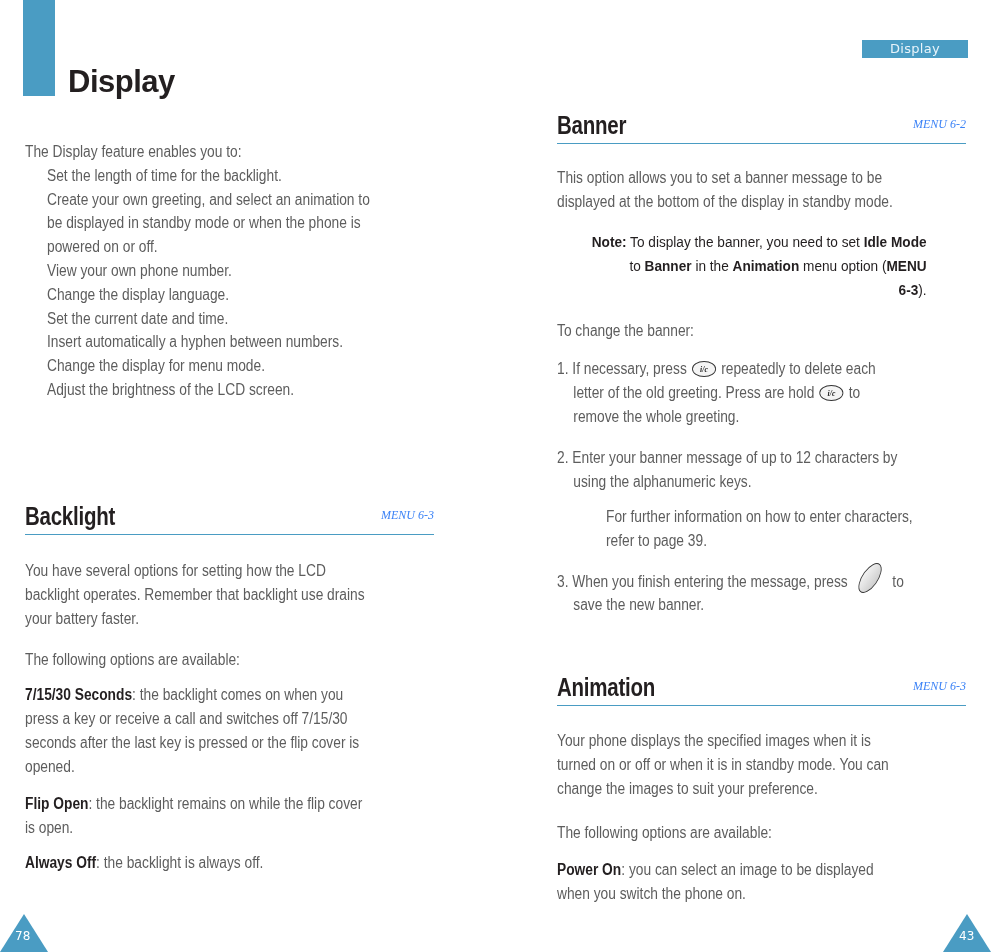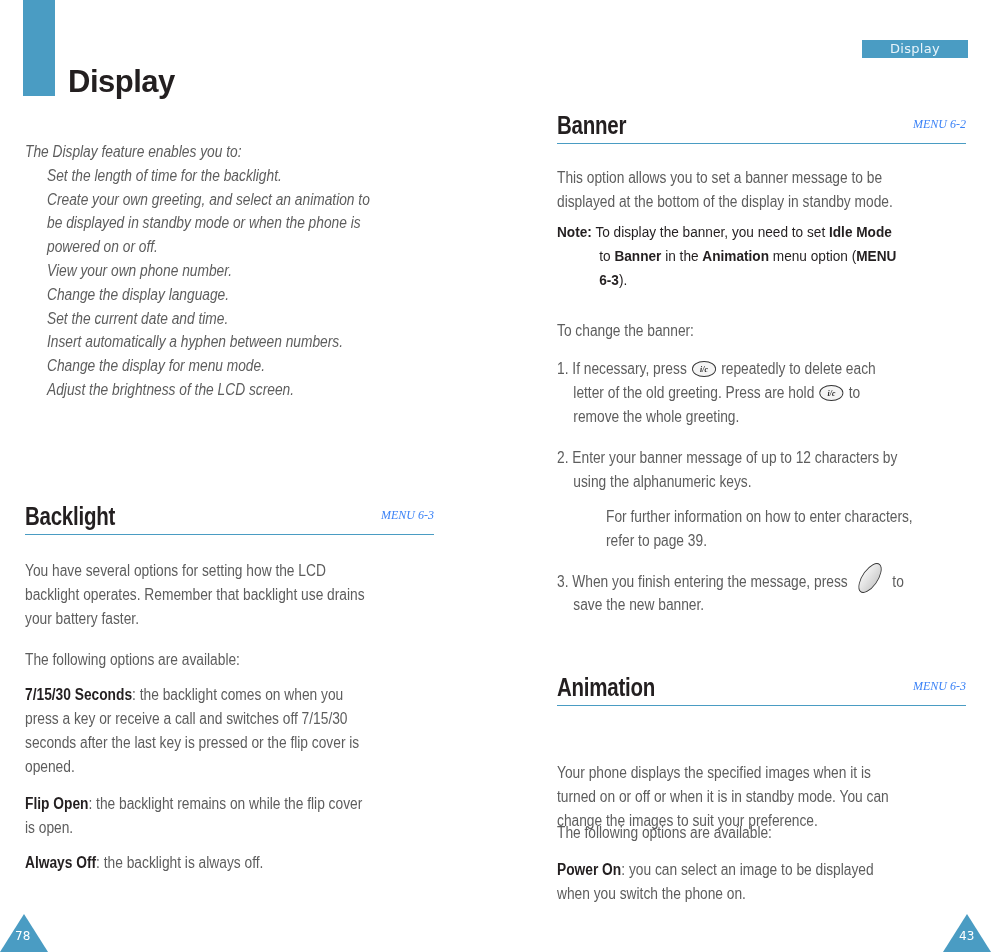--- a/index.html
+++ b/index.html
@@ -16,21 +16,21 @@
   .running-tab { left: 862px; top: 40px; width: 106px; height: 18px; background: #4a9cc3;
                  color: #e8f4fa; font-size: 13px; text-align: center; line-height: 18px;
                  font-family: "DejaVu Sans", sans-serif; letter-spacing: 0.3px; }
 
   .body-text { font-size: 16px; line-height: 24px; color: #5d5d5d;
                font-family: "Liberation Sans", sans-serif; font-stretch: condensed;
                transform-origin: left top; }
   .cond { display: inline-block; transform: scaleX(0.86); transform-origin: left top; white-space: nowrap; }
 
   .intro { left: 25px; top: 140px; width: 480px; }
-  .intro .line { height: 23.8px; white-space: nowrap; font-style: italic; }
+  .intro .line { height: 23.8px; white-space: nowrap; }
   .intro .indent { padding-left: 22px; }
 
   .section-head { position: absolute; width: 409px; height: 32px; border-bottom: 1.5px solid #4a9cc3; }
   .section-title { position: absolute; left: 0; top: 0; font-size: 25px; font-weight: bold; color: #231f20;
                    font-family: "Liberation Sans", sans-serif; transform: scaleX(0.82); transform-origin: left top;
                    letter-spacing: -0.3px; }
   .section-menu { position: absolute; right: 0; top: 6px; font-size: 12px; font-style: italic; color: #3b82f6;
                   font-family: "Liberation Serif", serif; }
 
   .para { position: absolute; font-size: 16px; line-height: 24px; color: #5d5d5d; }
@@ -111,21 +111,21 @@
 <div class="section-head" style="left:557px; top:111px;">
   <span class="section-title">Banner</span>
   <span class="section-menu">MENU 6-2</span>
 </div>
 
 <div class="para" style="left:557px; top:166px; width:420px;">
   <span class="ln">This option allows you to set a banner message to be</span>
   <span class="ln">displayed at the bottom of the display in standby mode.</span>
 </div>
 
-<div class="note" style="left:557px; top:220px; width:420px;">
+<div class="note" style="left:557px; top:230px; width:420px;text-align:right;">
   <span class="ln"><b>Note:</b> <span>To display the banner, you need to set </span><b>Idle Mode</b></span>
   <span class="ln" style="padding-left:48px;"><span>to </span><b>Banner</b><span> in the </span><b>Animation</b><span> menu option (</span><b>MENU</b></span>
   <span class="ln" style="padding-left:48px;"><b>6-3</b><span>).</span></span>
 </div>
 
 <div class="para" style="left:557px; top:319px; width:420px;">
   <span class="ln">To change the banner:</span>
 </div>
 
 <div class="para" style="left:557px; top:357px; width:430px;">
@@ -146,21 +146,21 @@
 <div class="para" style="left:557px; top:569px; width:430px;">
   <span class="ln"><span>3.</span> <span>When you finish entering the message, press</span><span class="key-ok"></span><span>to</span></span>
   <span class="ln" style="padding-left:19px;">save the new banner.</span>
 </div>
 
 <div class="section-head" style="left:557px; top:673px;">
   <span class="section-title">Animation</span>
   <span class="section-menu">MENU 6-3</span>
 </div>
 
-<div class="para" style="left:557px; top:761px; width:420px;">
+<div class="para" style="left:557px; top:729px; width:420px;">
   <span class="ln">Your phone displays the specified images when it is</span>
   <span class="ln">turned on or off or when it is in standby mode. You can</span>
   <span class="ln">change the images to suit your preference.</span>
 </div>
 
 <div class="para" style="left:557px; top:821px; width:420px;">
   <span class="ln">The following options are available:</span>
 </div>
 
 <div class="para" style="left:557px; top:858px; width:420px;">

